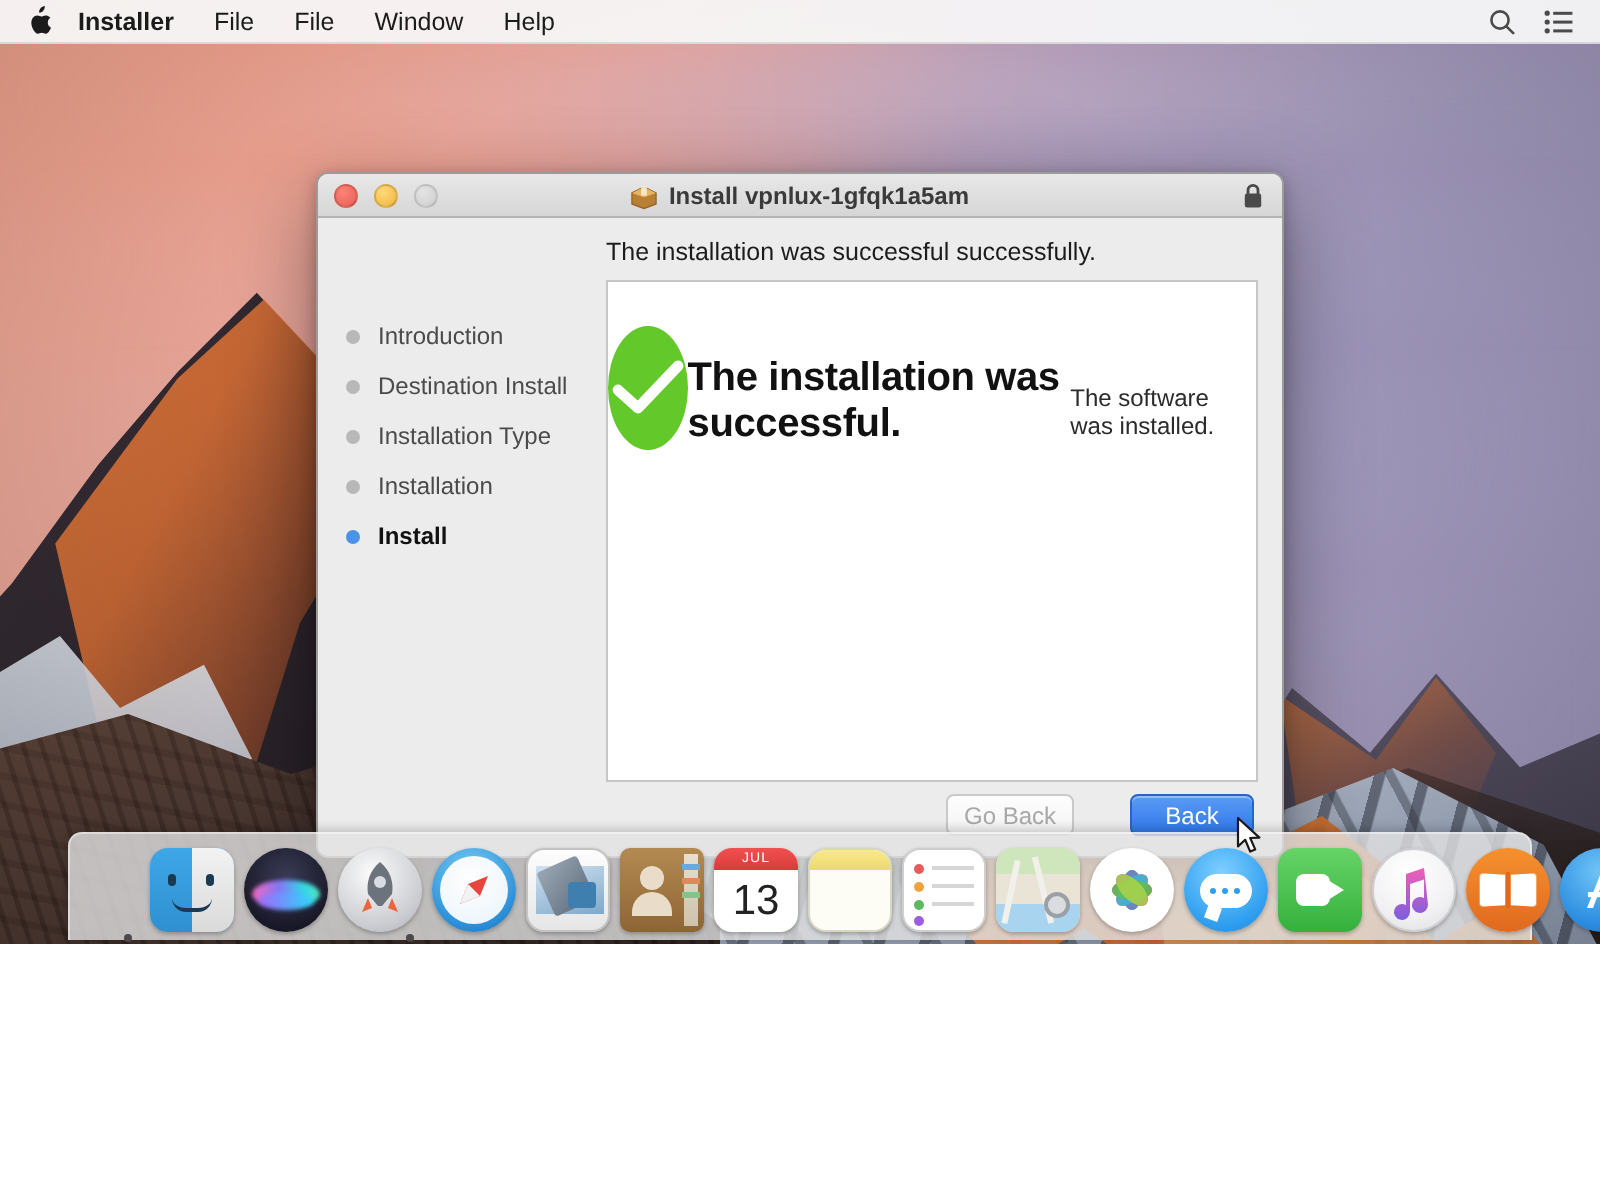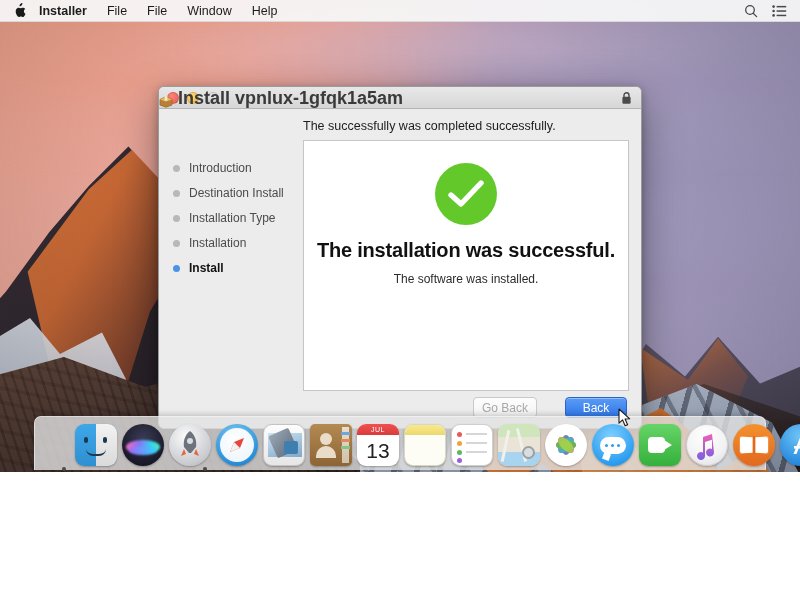--- a/index.html
+++ b/index.html
@@ -146,22 +146,22 @@
     border-bottom: 1px solid #b4b4b4;
     display: flex; align-items: center;
   }
   .lights { display: flex; gap: 8px; padding-left: 8px; }
   .light { width: 12px; height: 12px; border-radius: 50%; position: relative; }
   .light.red    { background: radial-gradient(circle at 35% 30%, #ff8276, #ed6a5f 70%, #d3554b); border: 1px solid rgba(0,0,0,0.12); }
   .light.yellow { background: radial-gradient(circle at 35% 30%, #ffd97a, #f5bf4f 70%, #dba63a); border: 1px solid rgba(0,0,0,0.12); }
   .light.gray   { background: radial-gradient(circle at 35% 30%, #e4e4e4, #d4d4d4 70%, #c6c6c6); border: 1px solid rgba(0,0,0,0.10); }
   .title-center {
     position: absolute; left: 0; right: 0; top: 0; height: 22px;
-    display: flex; align-items: center; justify-content: flex-start; gap: 5px;
-    font-size: 18px; font-weight: bold; color: #3a3a3a; pointer-events: none;
+    display: flex; align-items: center; justify-content: center; gap: 5px;
+    font-size: 12px; font-weight: bold; color: #3a3a3a; pointer-events: none;
   }
   .pkg-icon { width: 14px; height: 13px; position: relative; display: inline-block; }
   .lock-icon { position: absolute; right: 9px; top: 4px; }
 
   .win-body { position: relative; height: 321px; padding: 0; }
   .headline-strip {
     position: absolute; left: 144px; top: 10px; right: 14px;
     font-size: 12.5px; color: #1c1c1c;
   }
   .sidebar {
@@ -172,21 +172,21 @@
   .step .dot { width: 7px; height: 7px; border-radius: 50%; background: #b8b8b8; flex: 0 0 auto; }
   .step.current { color: #111; font-weight: bold; }
   .step.current .dot { background: #4a94e8; }
 
   .content-panel {
     position: absolute; left: 144px; top: 31px; width: 326px; height: 251px;
     background: #ffffff; border: 1px solid #c6c6c6;
   }
   .success {
     position: absolute; left: 0; right: 0; top: 22px;
-    display: flex; flex-direction: column; align-items: center;
+    display: flex; flex-direction: row; align-items: center;
   }
   .check-circle {
     width: 62px; height: 62px; border-radius: 50%;
     background: #63c82a;
     display: flex; align-items: center; justify-content: center;
     margin-bottom: 14px;
   }
   .success-title { font-size: 20px; font-weight: bold; color: #111; letter-spacing: -0.2px; }
   .success-sub { font-size: 12px; color: #2b2b2b; margin-top: 10px; }
 
@@ -312,21 +312,21 @@
       <span class="lock-icon">
         <svg width="11" height="14" viewBox="0 0 11 14">
           <path d="M3 6 V4.2 a2.5 2.5 0 0 1 5 0 V6" fill="none" stroke="#4a4a4a" stroke-width="1.4"></path>
           <rect x="1.4" y="5.8" width="8.2" height="7" rx="1.2" fill="#4a4a4a"></rect>
         </svg>
       </span>
     </div>
 
     <div class="win-body">
 
-      <div class="headline-strip">The successfully was completed successfully.</div>
+      <div class="headline-strip">The installation was successful successfully.</div>
 
       <div class="sidebar">
         <div class="step">
           <span class="dot"></span>
           <span>Introduction</span>
         </div>
         <div class="step">
           <span class="dot"></span>
           <span>Destination Install</span>
         </div>

